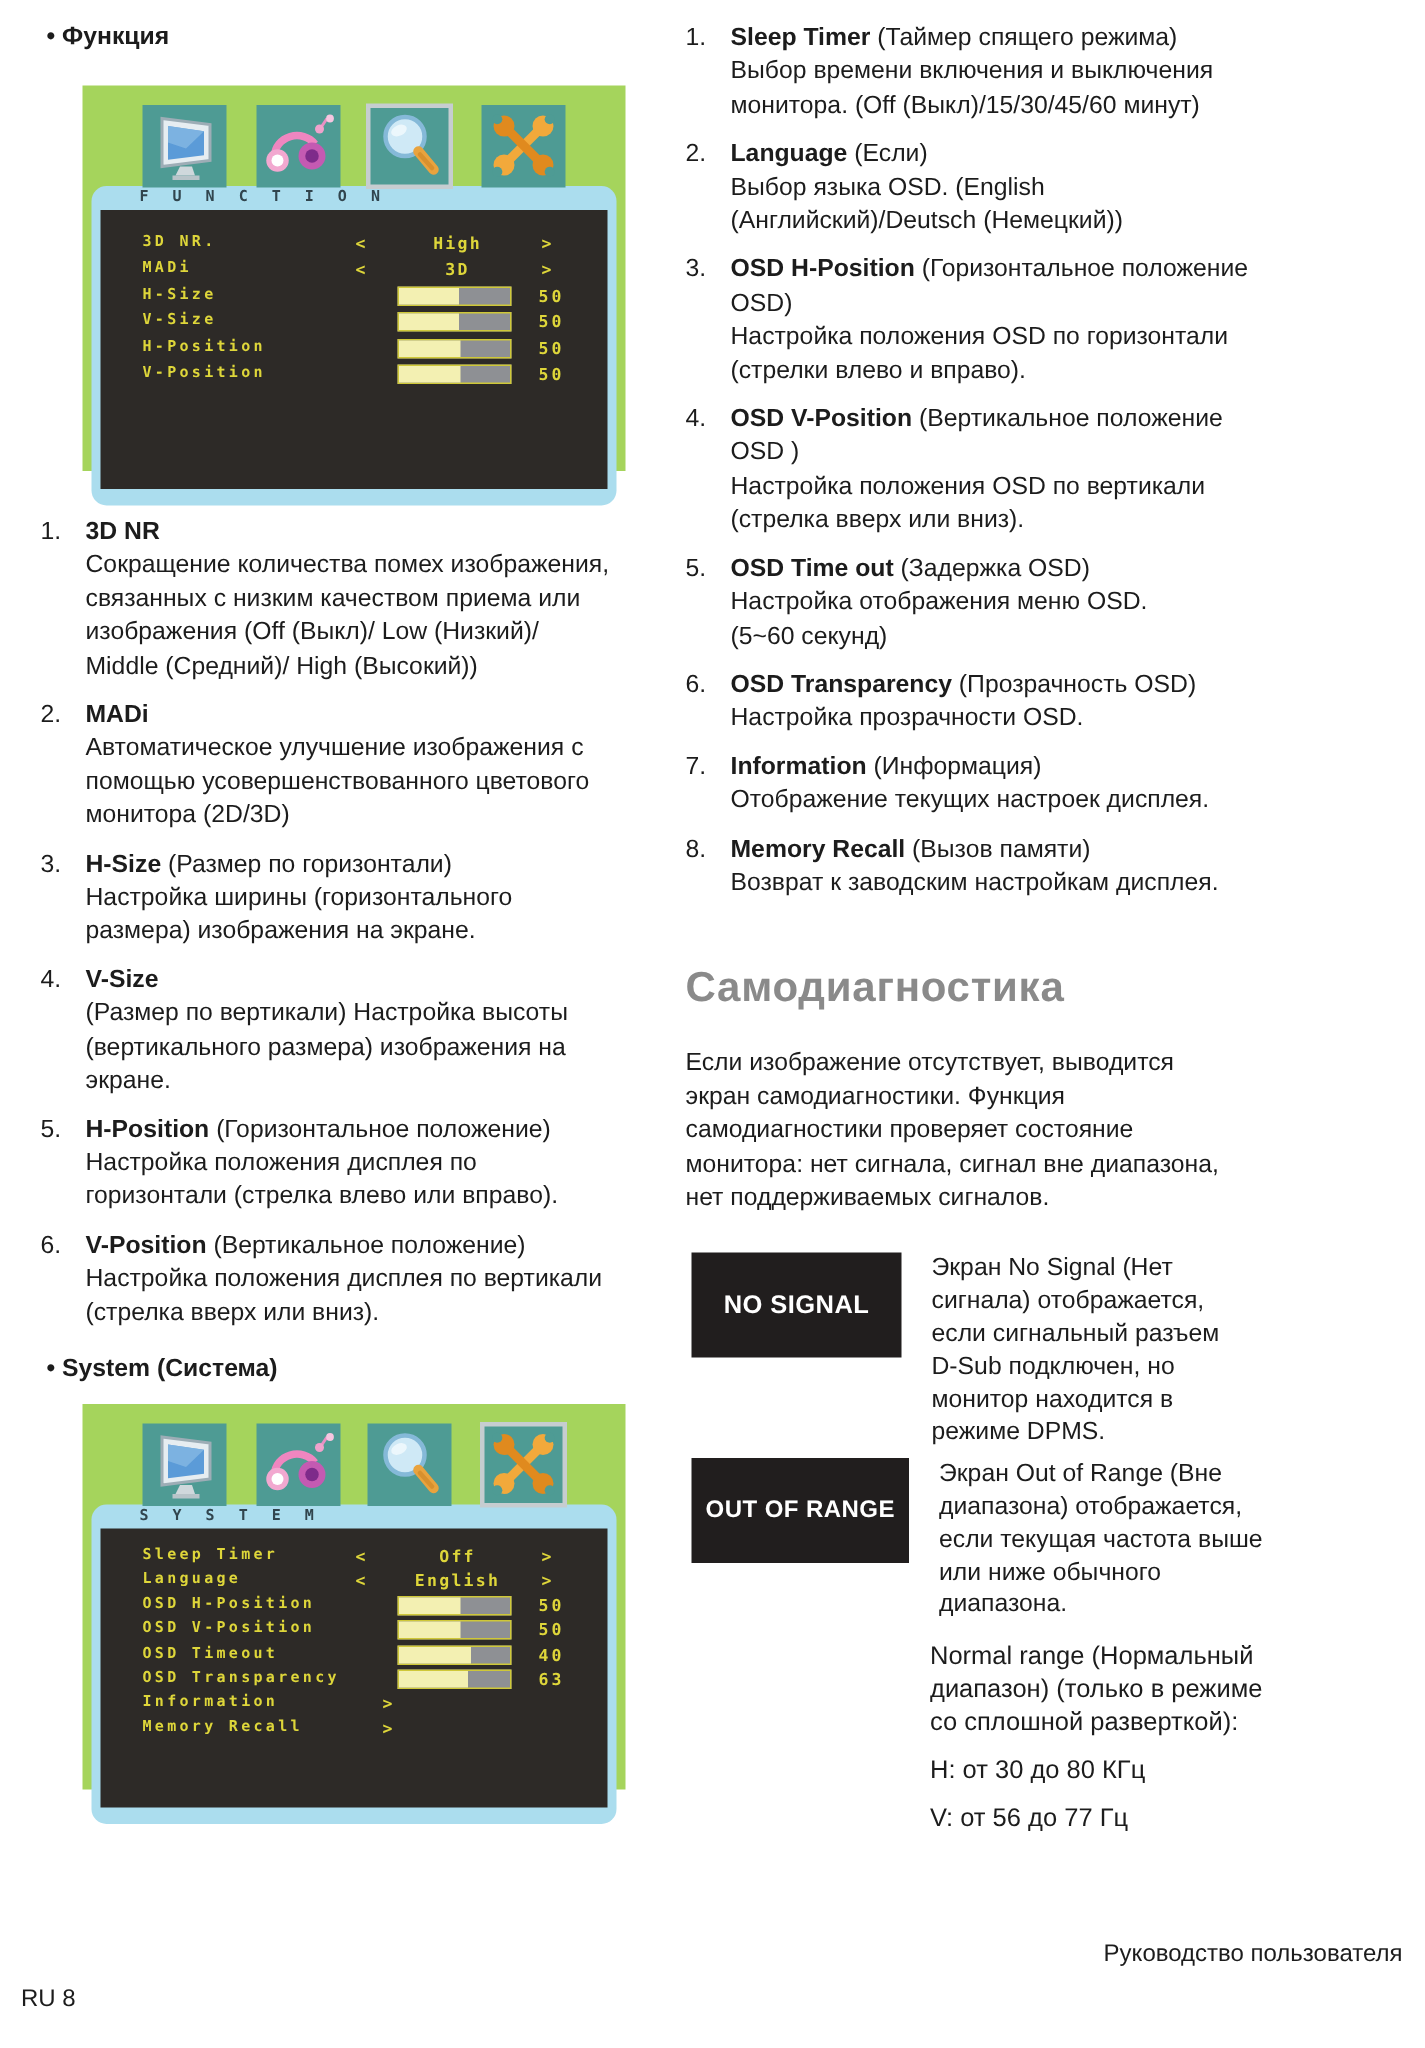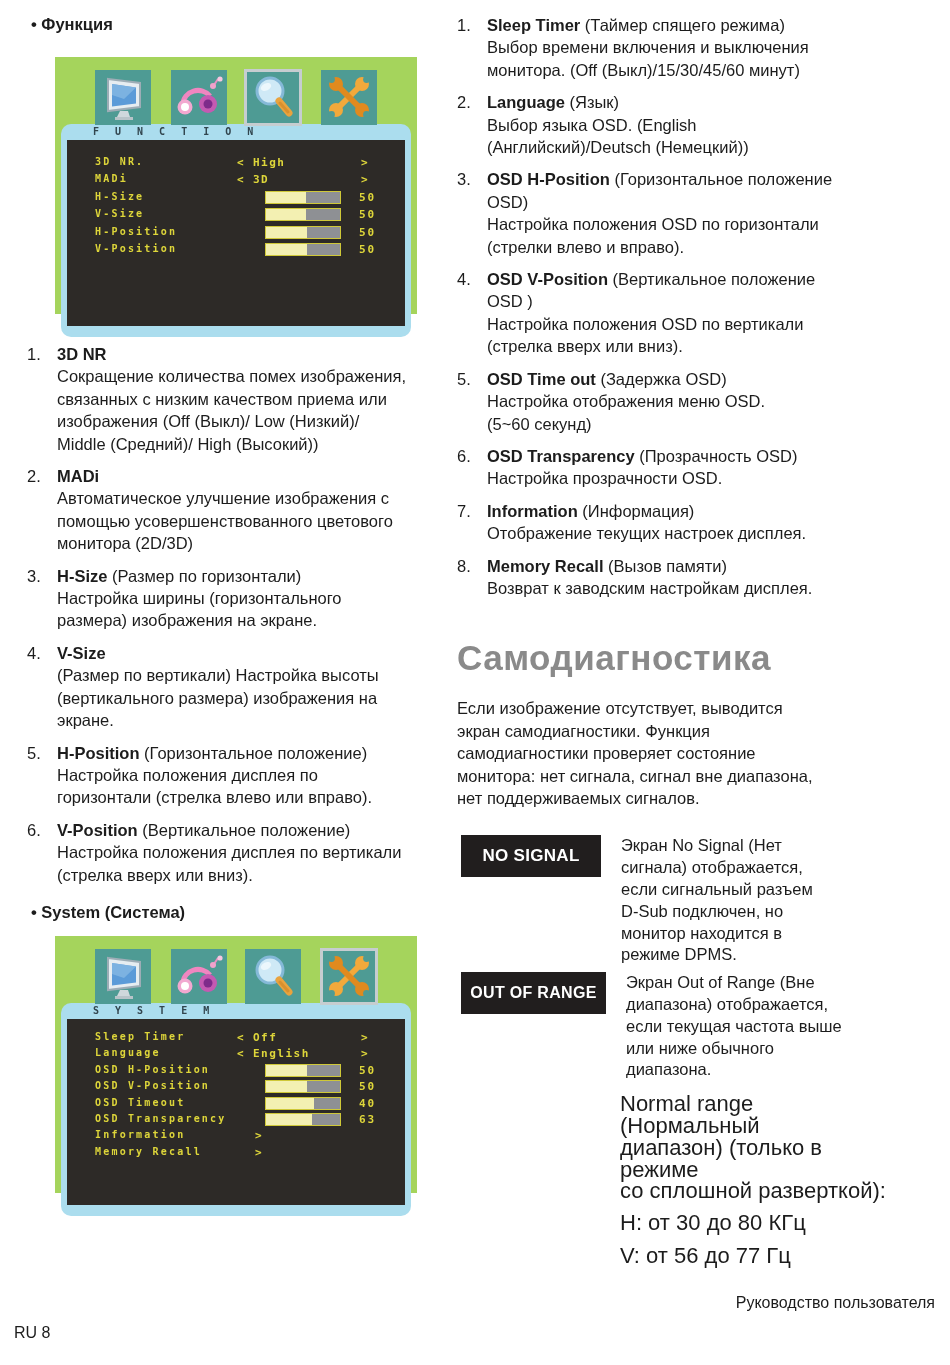--- a/index.html
+++ b/index.html
@@ -40,41 +40,41 @@
   .osd-rows{position:absolute;left:0;top:0;width:100%;height:100%;z-index:4;}
   .osd-row{position:absolute;left:0;width:100%;height:16px;}
   .osd-label{position:absolute;left:40px;top:2px;
              font-family:"DejaVu Sans Mono",monospace;font-weight:bold;font-size:10px;
              letter-spacing:2.2px;color:var(--osd-yellow,#ded63a);white-space:nowrap;}
   .osd-arr,.osd-val,.osd-num,.osd-nav{position:absolute;top:2px;
              font-family:"DejaVu Sans Mono",monospace;font-weight:bold;font-size:11px;
              color:var(--osd-yellow,#ded63a);}
   .osd-arr.l{left:182px;}
   .osd-arr.r{left:306px;}
-  .osd-val{left:198px;width:104px;letter-spacing:1.5px;}
+  .osd-val{left:198px;width:104px;text-align:center;letter-spacing:1.5px;}
   .osd-nav{left:200px;}
   .osd-num{left:304px;letter-spacing:2px;}
   .osd-slider{position:absolute;left:210px;top:2px;width:74px;height:11px;
               background:var(--slider-track,#8e9094);
               border:1.5px solid var(--slider-border,#cfc838);}
   .osd-slider .fill{height:100%;background:var(--slider-fill,#f3f0b2);}
 
   
-  .selfdiag-title{margin-top:42px;font-size:35px;line-height:34px;font-weight:bold;
+  .selfdiag-title{margin-top:42px;font-size:28px;line-height:34px;font-weight:bold;
                   color:var(--selfdiag-title,#8a8a8a);letter-spacing:0.5px;}
   .selfdiag-intro{margin-top:22px;font-size:16.5px;line-height:22.4px;}
   .diag-row{display:flex;align-items:flex-start;margin-bottom:6px;}
   .diag-row.first{margin-top:26px;}
-  .diag-box{flex:none;margin-left:4px;margin-right:20px;min-width:140px;height:42px;
+  .diag-box{flex:none;margin-left:4px;margin-right:20px;min-width:140px;height:70px;
             padding:0 6px;background:var(--diag-box-bg,#211e1e);color:var(--diag-box-text,#fff);
             font-weight:bold;font-size:17px;letter-spacing:0.3px;
             display:flex;align-items:center;justify-content:center;box-sizing:border-box;}
   .diag-box.oor{min-width:145px;font-size:16px;}
   .diag-text{font-size:16.5px;line-height:21.8px;width:262px;}
-  .right-sub{margin-left:163px;width:270px;font-size:22px;line-height:21.8px;}
+  .right-sub{margin-left:163px;width:270px;font-size:17px;line-height:21.8px;}
   .right-sub.nr{margin-top:12px;}
   .right-sub.hl{margin-top:10px;}
   .right-sub.vl{margin-top:11px;}
 
   
   .footer-left{position:absolute;left:14px;top:1324px;font-size:16px;}
   .footer-right{position:absolute;right:15px;top:1294px;font-size:16px;}
 </style>
 </head>
 <body>
@@ -322,21 +322,21 @@
           <span class="num">1.</span>
           <div class="body">
             <div class="titleline"><span class="bold">Sleep Timer</span><span class="rest"> (Таймер спящего режима)</span></div>
             <div class="pre">Выбор времени включения и выключения
 монитора. (Off (Выкл)/15/30/45/60 минут)</div>
           </div>
         </div>
         <div class="list-item">
           <span class="num">2.</span>
           <div class="body">
-            <div class="titleline"><span class="bold">Language</span><span class="rest"> (Язык)</span></div>
+            <div class="titleline"><span class="bold">Language</span><span class="rest"> (Если)</span></div>
             <div class="pre">Выбор языка OSD. (English
 (Английский)/Deutsch (Немецкий))</div>
           </div>
         </div>
         <div class="list-item">
           <span class="num">3.</span>
           <div class="body">
             <div class="titleline"><span class="bold">OSD H-Position</span><span class="rest"> (Горизонтальное положение
 OSD)</span></div>
             <div class="pre">Настройка положения OSD по горизонтали

